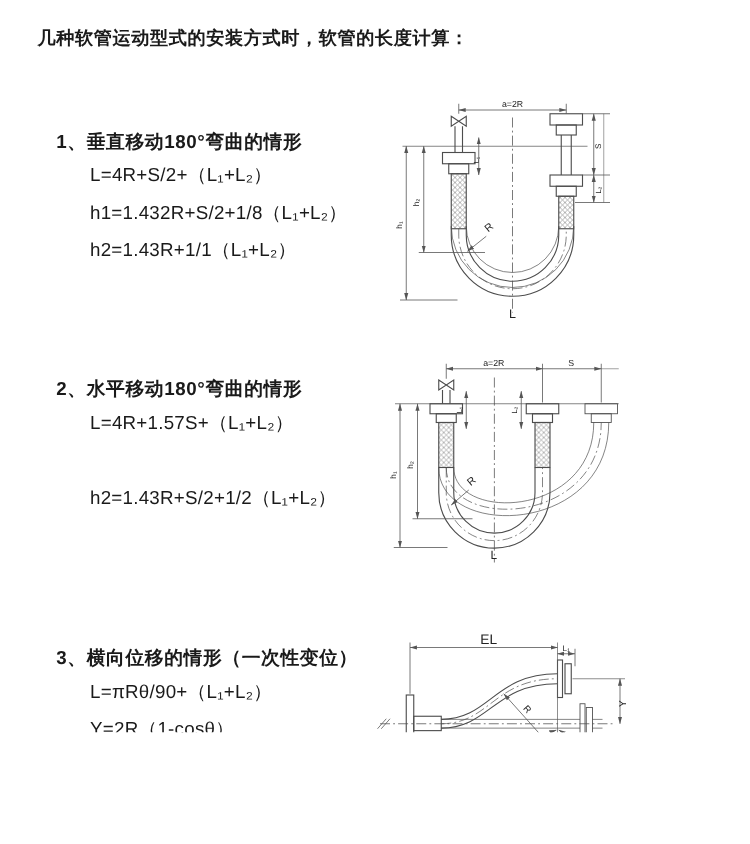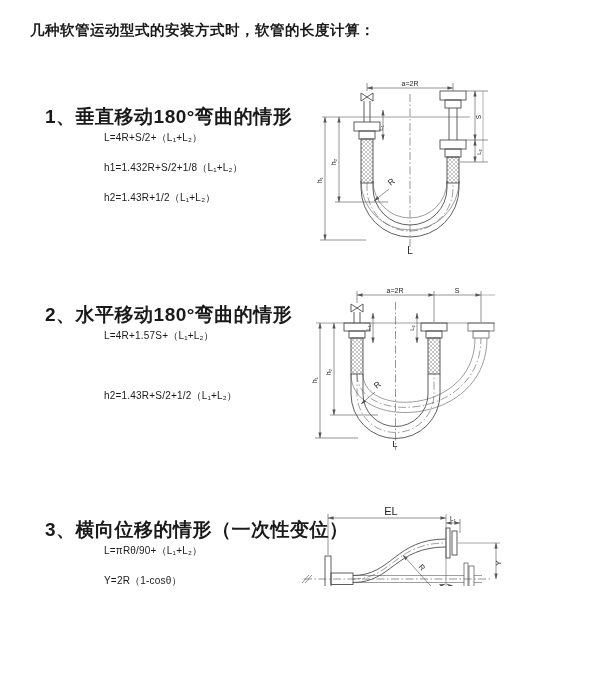--- a/index.html
+++ b/index.html
@@ -3,38 +3,38 @@
 <meta charset="utf-8">
 <style>
   html,body { margin:0; padding:0; background:#ffffff; }
   .page {
     position:relative; width:600px; height:586px; background:#ffffff;
     font-family:"Liberation Sans","DejaVu Sans",sans-serif; color:#1a1a1a; overflow:hidden;
   }
   .title {
     position:absolute; left:30px; top:21px; font-size:14.5px; font-weight:700; letter-spacing:.5px;
   }
-  .sec-heading { position:absolute; left:45px; font-size:19px; font-weight:700; letter-spacing:.5px; }
-  .formula     { position:absolute; left:72px; font-size:10px; letter-spacing:.2px;margin-left:32px; }
+  .sec-heading { position:absolute; left:45px; font-size:15px; font-weight:700; letter-spacing:.5px; }
+  .formula     { position:absolute; left:72px; font-size:15px; letter-spacing:.2px; }
   svg.diag { position:absolute; }
   .dd   { stroke-dasharray:8 2.5 1.5 2.5; }   
   .thin { stroke-width:.55; }
   text { font-family:"Liberation Sans","DejaVu Sans",sans-serif; }
 </style>
 </head>
 <body>
 
 <div class="page">
 
   <div class="title">几种软管运动型式的安装方式时，软管的长度计算：</div>
 
   <div class="sec-heading" style="top:104px">1、垂直移动180°弯曲的情形</div>
   <div class="formula" style="top:131px">L=4R+S/2+（L₁+L₂）</div>
   <div class="formula" style="top:161px">h1=1.432R+S/2+1/8（L₁+L₂）</div>
-  <div class="formula" style="top:191px">h2=1.43R+1/2（L₁+L₂）</div>
+  <div class="formula" style="top:191px">h2=1.43R+1/1（L₁+L₂）</div>
 
   <div class="sec-heading" style="top:302px">2、水平移动180°弯曲的情形</div>
   <div class="formula" style="top:329px">L=4R+1.57S+（L₁+L₂）</div>
   <div class="formula" style="top:389px">h2=1.43R+S/2+1/2（L₁+L₂）</div>
 
   <div class="sec-heading" style="top:517px">3、横向位移的情形（一次性变位）</div>
   <div class="formula" style="top:544px">L=πRθ/90+（L₁+L₂）</div>
   <div class="formula" style="top:574px">Y=2R（1-cosθ）</div>
 
   <svg class="diag" style="left:308px;top:70px" width="290" height="195" viewBox="0 0 290 195">

